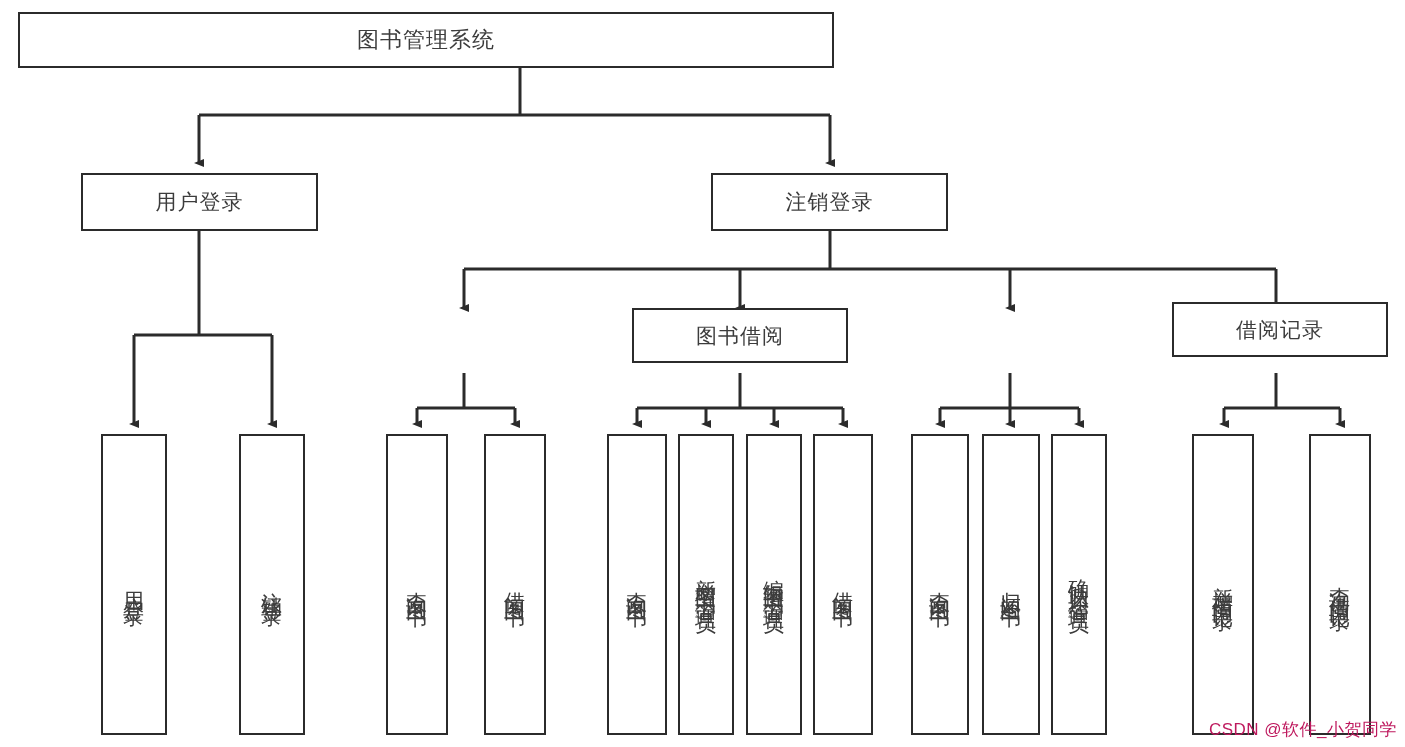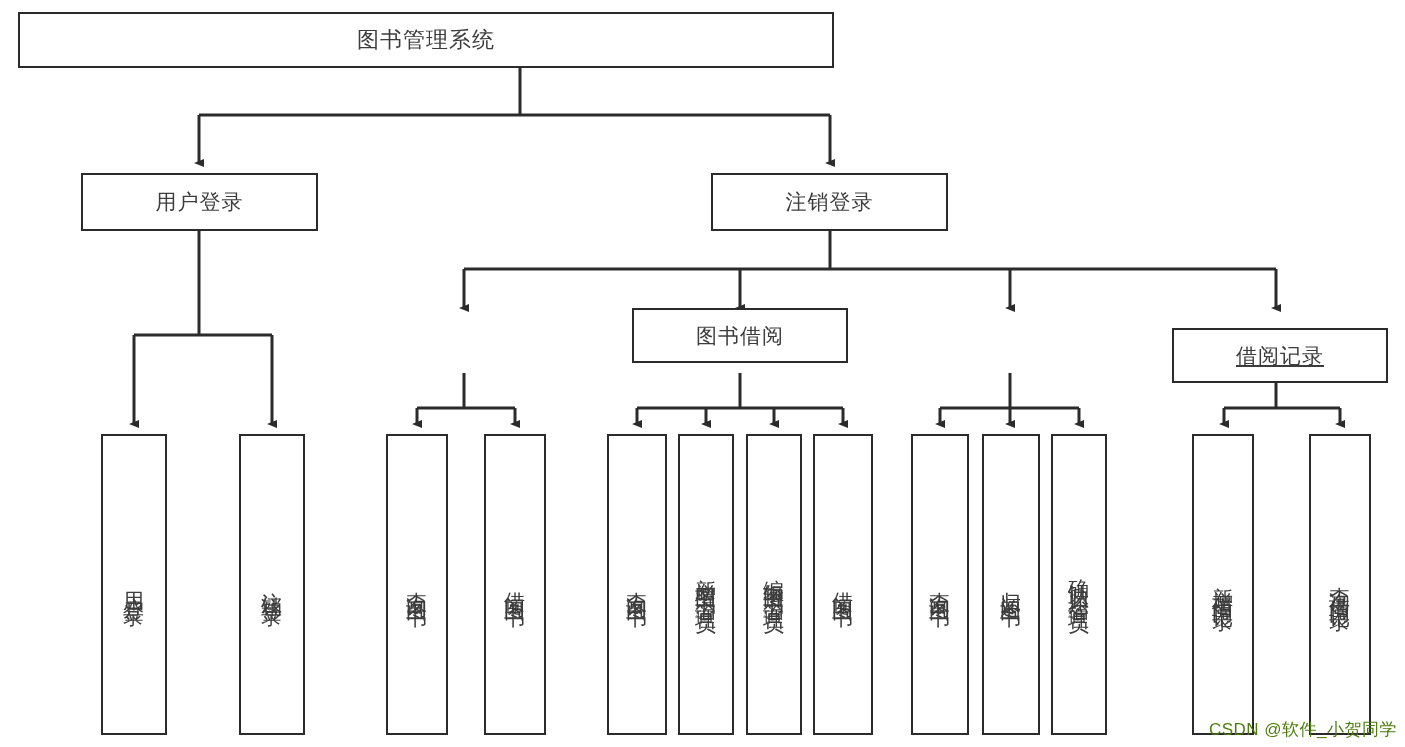--- a/index.html
+++ b/index.html
@@ -58,21 +58,21 @@
     writing-mode: vertical-rl;
     text-orientation: upright;
     display: block;
     max-height: 100%;
   }
   .watermark {
     position: absolute;
     right: 8px;
     bottom: 6px;
     font-size: 17px;
-    color: #4d7c0f;
+    color: #be185d;
     letter-spacing: 0.5px;
     z-index: 5;
     white-space: nowrap;
   }
 </style>
 </head>
 <body>
 
 <div id="canvas">
 
@@ -133,21 +133,21 @@
   <div class="node horiz" style="left:81px; top:173px; width:237px; height:58px;">
     <span>用户登录</span>
   </div>
   <div class="node horiz" style="left:711px; top:173px; width:237px; height:58px;">
     <span>注销登录</span>
   </div>
 
   <div class="node horiz" style="left:632px; top:308px; width:216px; height:55px;">
     <span>图书借阅</span>
   </div>
-  <div class="node horiz" style="left:1172px; top:328px; width:216px; height:55px;text-decoration:underline;">
+  <div class="node horiz" style="left:1172px; top:302px; width:216px; height:55px;">
     <span>借阅记录</span>
   </div>
 
   <div class="node vert" style="left:101px; top:434px; width:66px; height:301px;">
     <span class="vlabel">用户登录</span>
   </div>
   <div class="node vert" style="left:239px; top:434px; width:66px; height:301px;">
     <span class="vlabel">注销登录</span>
   </div>
 

